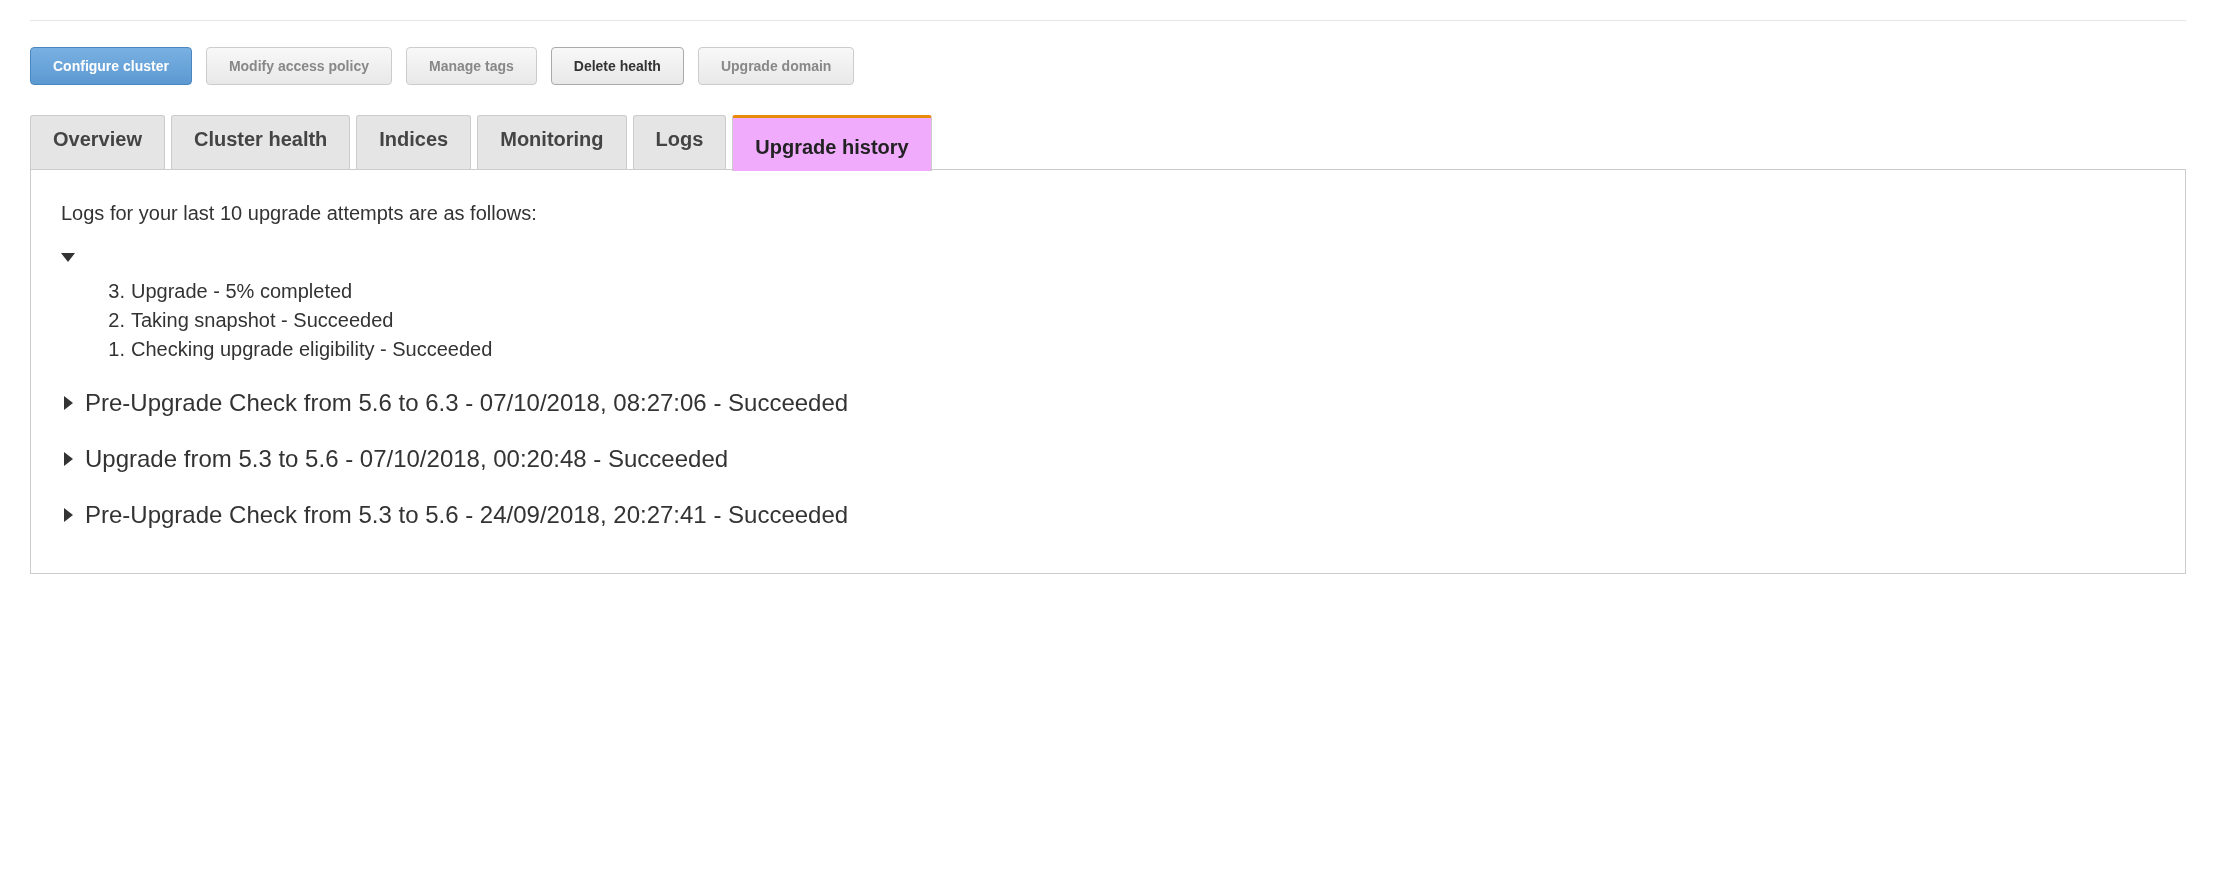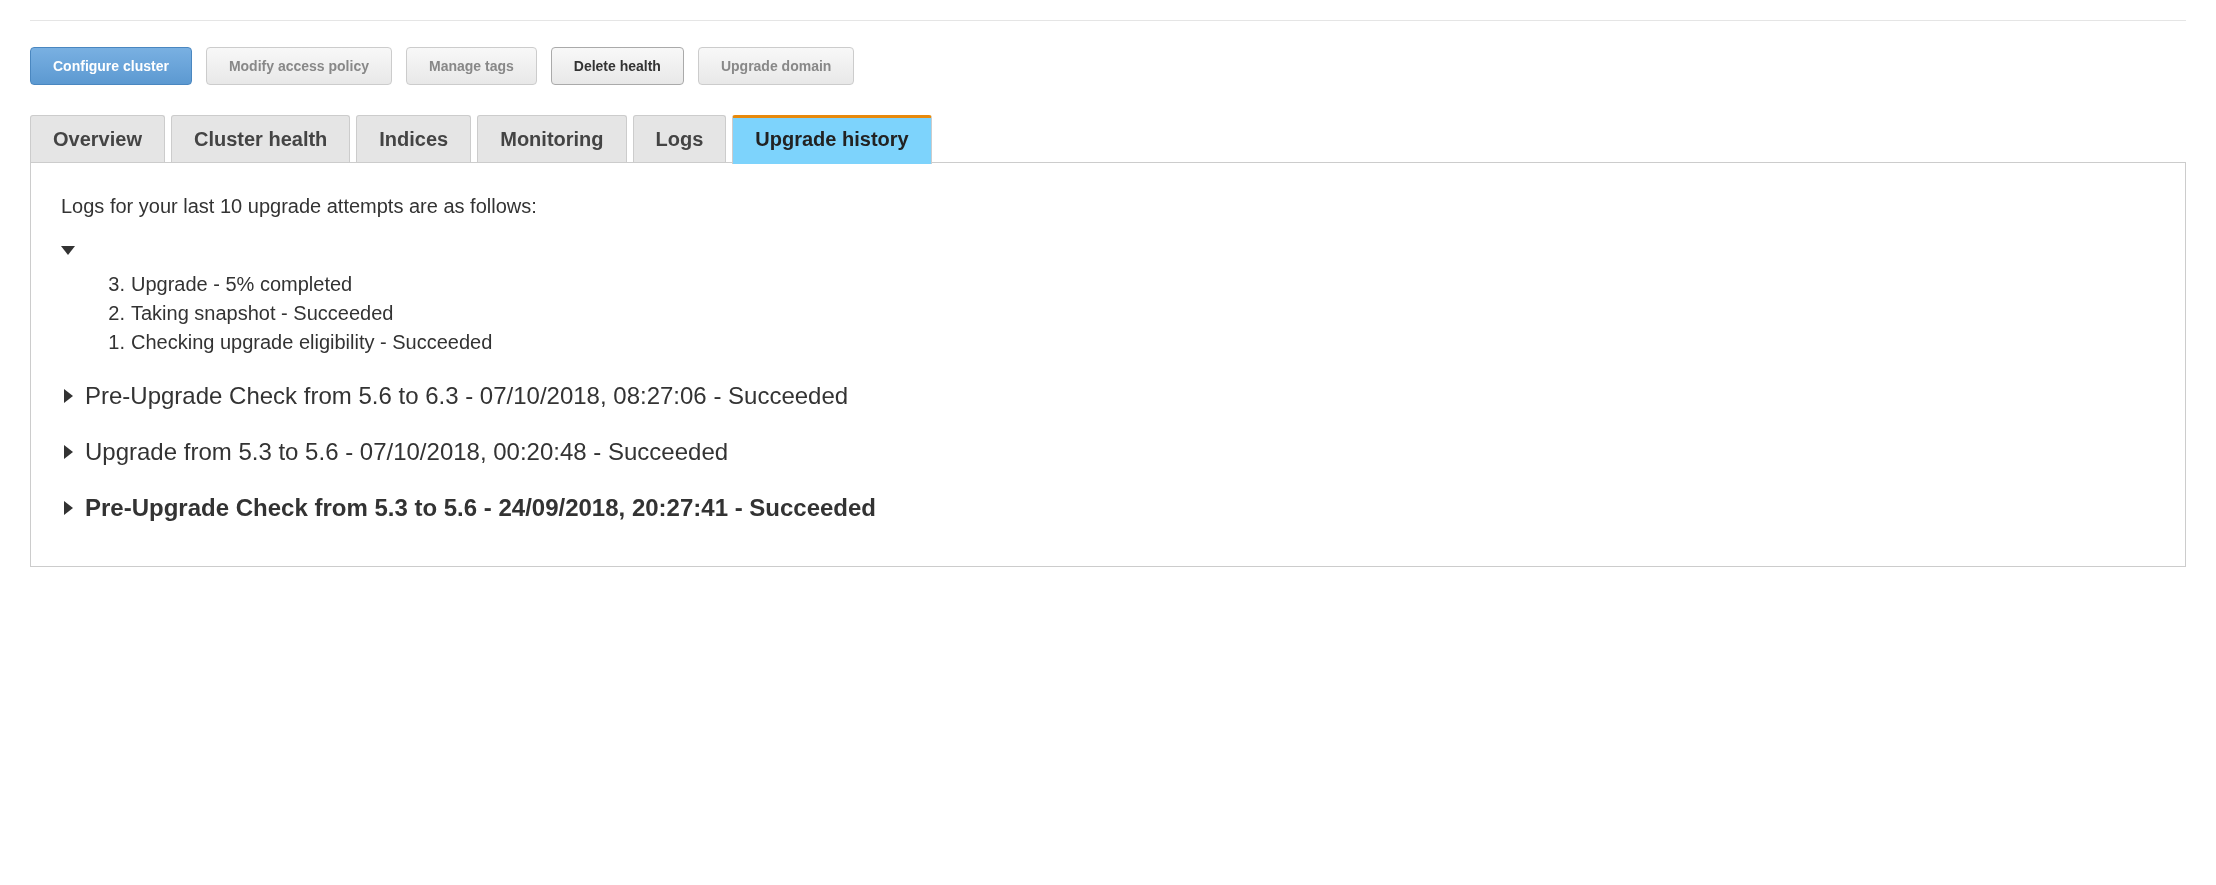--- a/index.html
+++ b/index.html
@@ -57,23 +57,23 @@
       font-weight: 600;
       background: #e5e5e5;
       color: #444;
       border: 1px solid #cccccc;
       border-bottom: none;
       border-radius: 3px 3px 0 0;
       cursor: pointer;
       position: relative;
     }
     .tab.active {
-      background: #7dd3fc;
+      background: #f0abfc;
       border-top: 3px solid #e88a0c;
-      padding-top: 10px;
+      padding-top: 18px;
       color: #222;
       z-index: 2;
       margin-bottom: -1px;
     }
     .tab-content {
       border: 1px solid #cccccc;
       padding: 32px 30px 34px 30px;
       background: #ffffff;
       position: relative;
       top: -1px;
@@ -186,19 +186,19 @@
     </div>
   </div>
 
   <div class="log-item">
     <div class="log-header">
       <span class="caret caret-right"></span>
       <span class="log-title">Upgrade from 5.3 to 5.6 - 07/10/2018, 00:20:48 - Succeeded</span>
     </div>
   </div>
 
-  <div class="log-item" style="margin-bottom:10px;font-weight:bold;">
+  <div class="log-item" style="margin-bottom:10px;">
     <div class="log-header">
       <span class="caret caret-right"></span>
       <span class="log-title">Pre-Upgrade Check from 5.3 to 5.6 - 24/09/2018, 20:27:41 - Succeeded</span>
     </div>
   </div>
 </div>
 
 </body></html>

